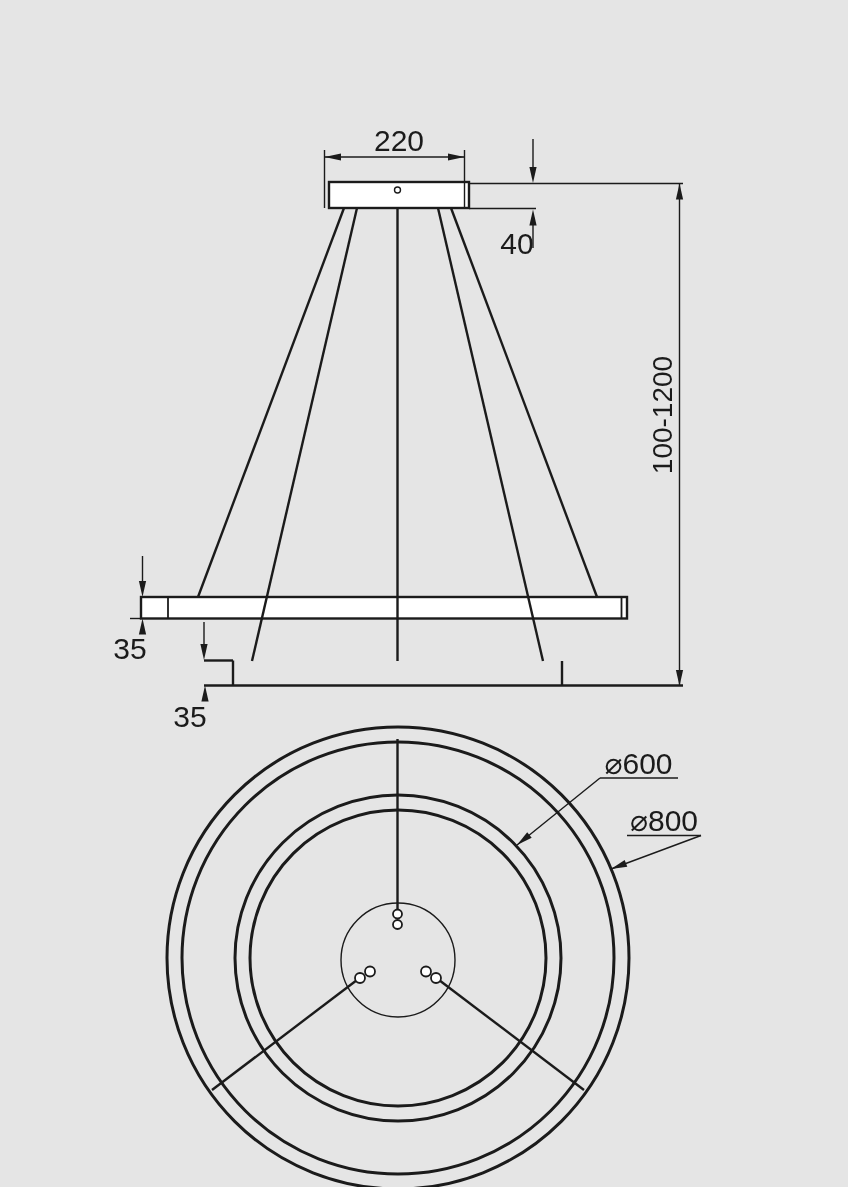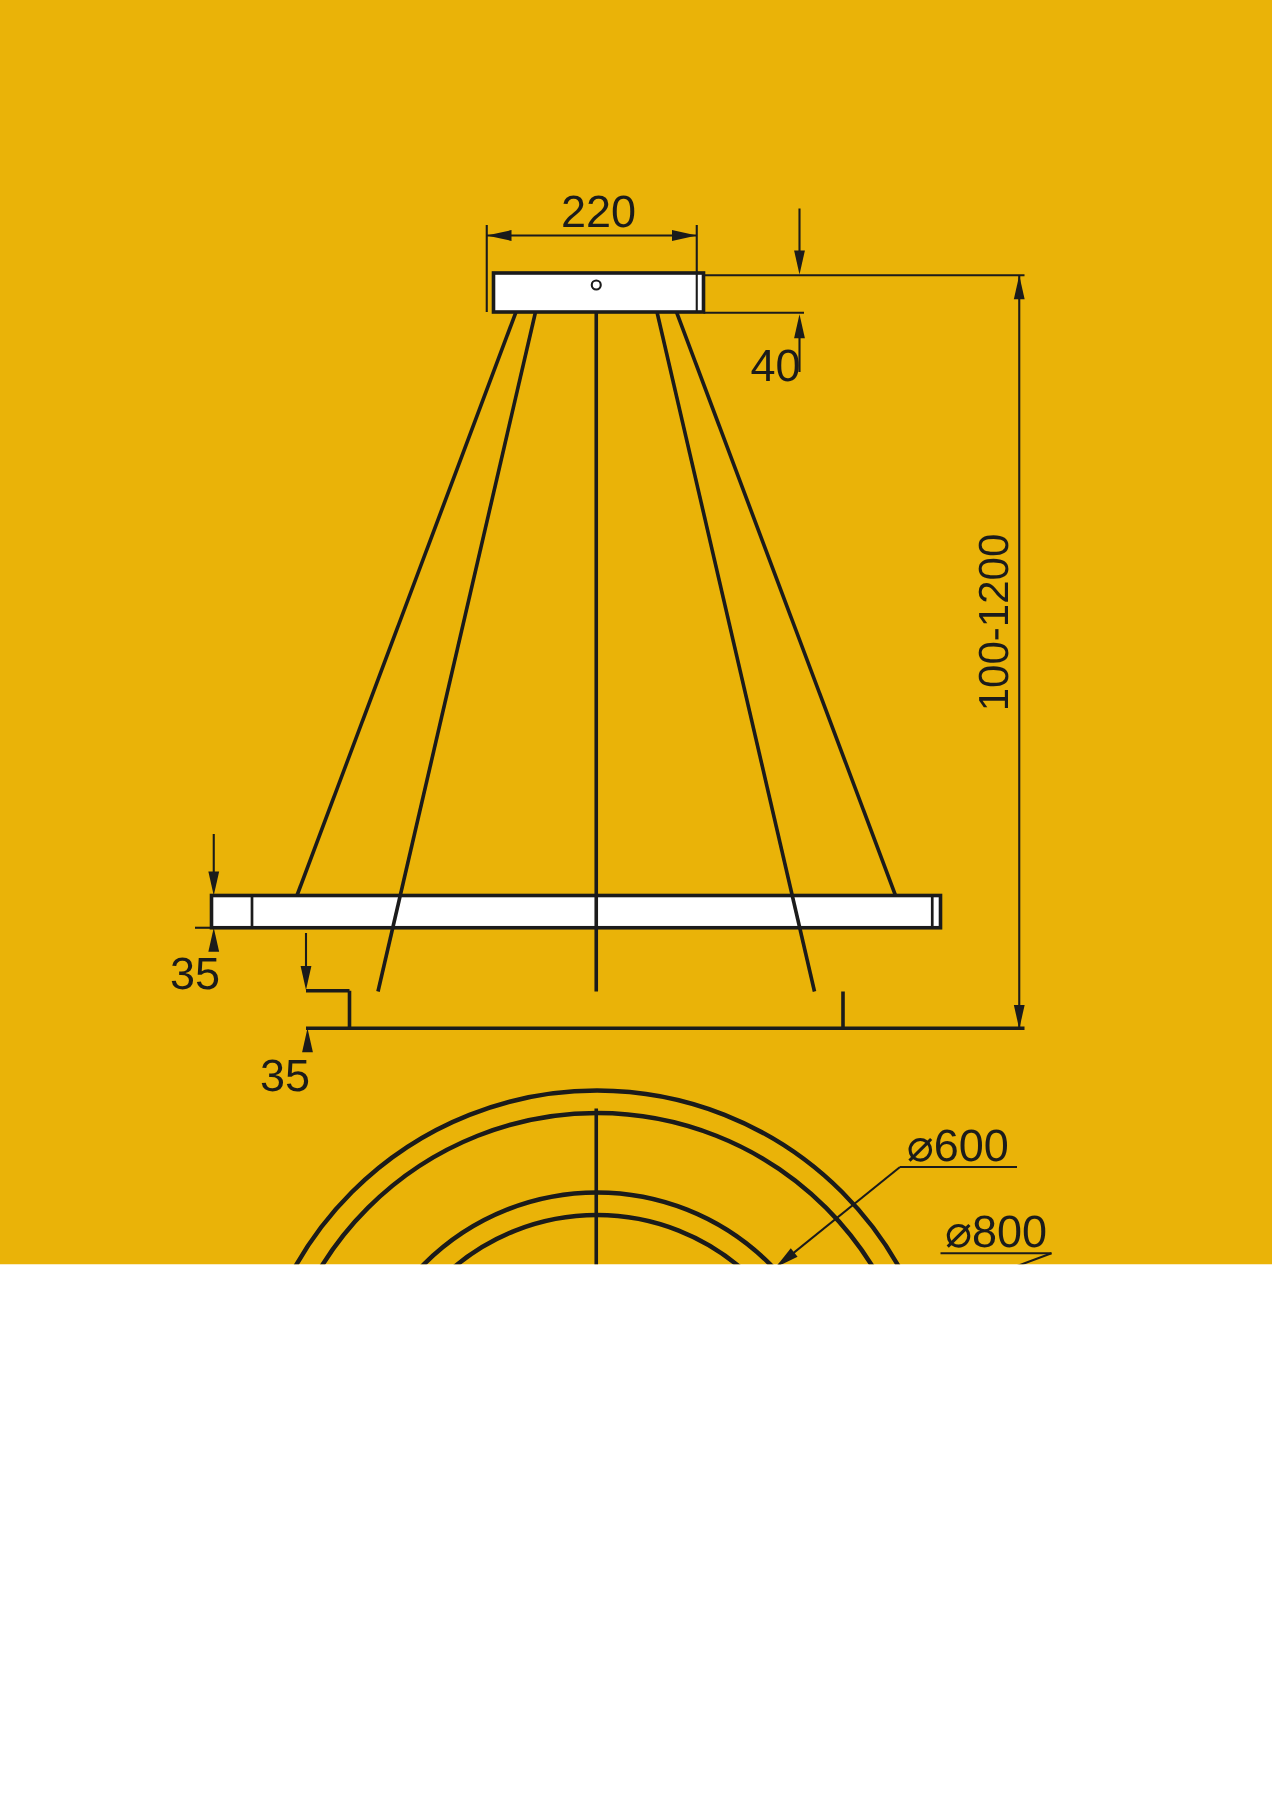--- a/index.html
+++ b/index.html
@@ -3,22 +3,22 @@
 <meta charset="utf-8">
 <style>
   html, body {
     margin: 0;
     padding: 0;
     background: #ffffff;
   }
   .sheet {
     position: relative;
     width: 848px;
-    height: 843px;
-    background: #eab308;
+    height: 1187px;
+    background: #e5e5e5;
     overflow: hidden;
   }
   svg { display: block; }
   .thick  { stroke: #1b1b1b; stroke-width: 2.4; fill: none; stroke-linecap: butt; }
   .ring   { stroke: #1b1b1b; stroke-width: 3;   fill: none; }
   .thin   { stroke: #1b1b1b; stroke-width: 1.4; fill: none; }
   .medium { stroke: #1b1b1b; stroke-width: 1.8; fill: none; }
   .whitefill { fill: #ffffff; }
   .arrow  { fill: #1b1b1b; stroke: none; }
   .dimtext {

